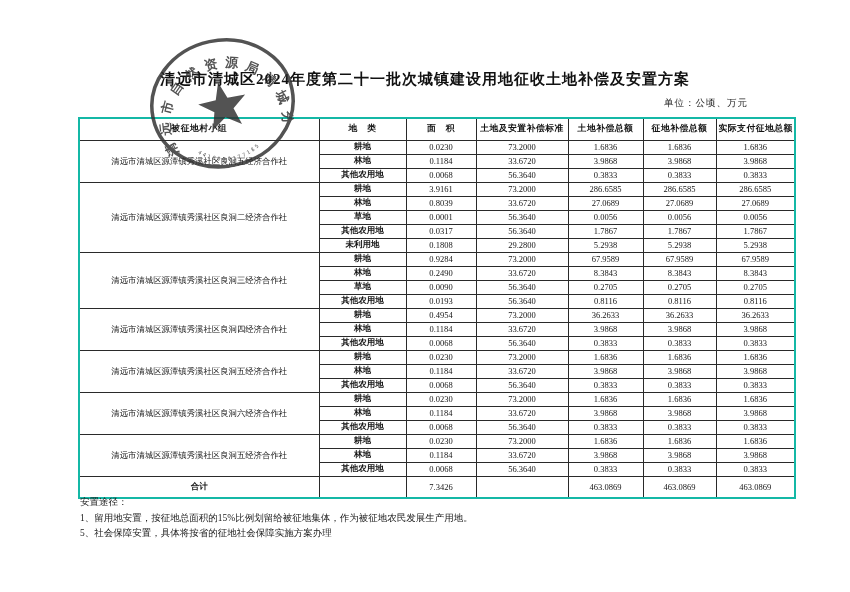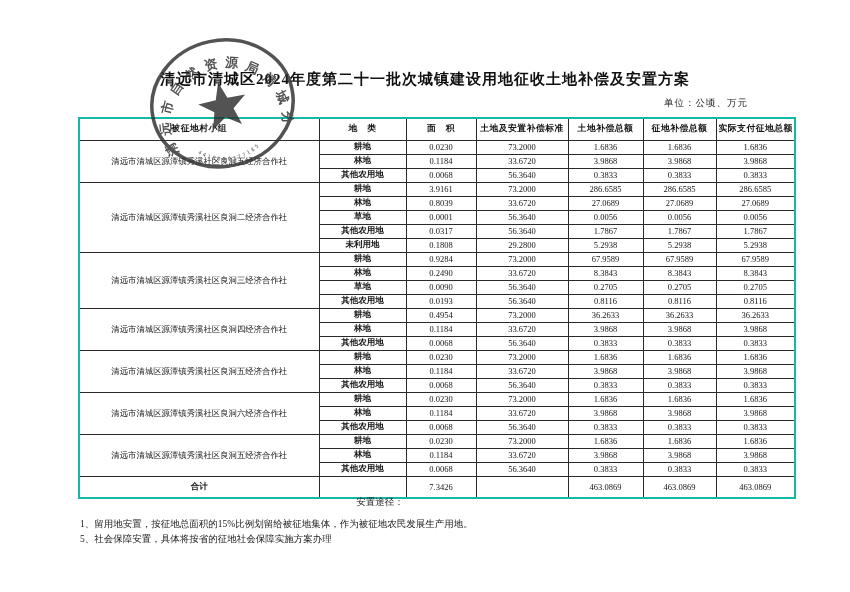--- a/index.html
+++ b/index.html
@@ -31,21 +31,21 @@
   #comp-table thead th { height:22px; font-weight:bold; font-size:8.8px; letter-spacing:0.5px; }
   #comp-table tbody td { height:14px; }
   #comp-table td.village { font-size:8.4px; letter-spacing:0; }
   #comp-table td.landtype { font-weight:bold; }
   #comp-table tr.total-row td { height:22px; font-weight:bold; }
   #comp-table tr.total-row td.num, #comp-table tbody td.num { font-weight:normal; }
   #notes {
     position:absolute; left:80px; top:495px; width:600px;
     font-size:9.5px; line-height:15px; color:#1a1a1a;
   }
-  #notes .note-heading { margin-bottom:7px;text-align:center; }
+  #notes .note-heading { margin-bottom:1px; }
   #seal {
     position:absolute; left:141px; top:34px; width:162px; height:134px;
     transform:rotate(-12deg); opacity:0.82; pointer-events:none; z-index:5;
   }
 </style>
 </head>
 <body>
 
 <div id="page">
 

